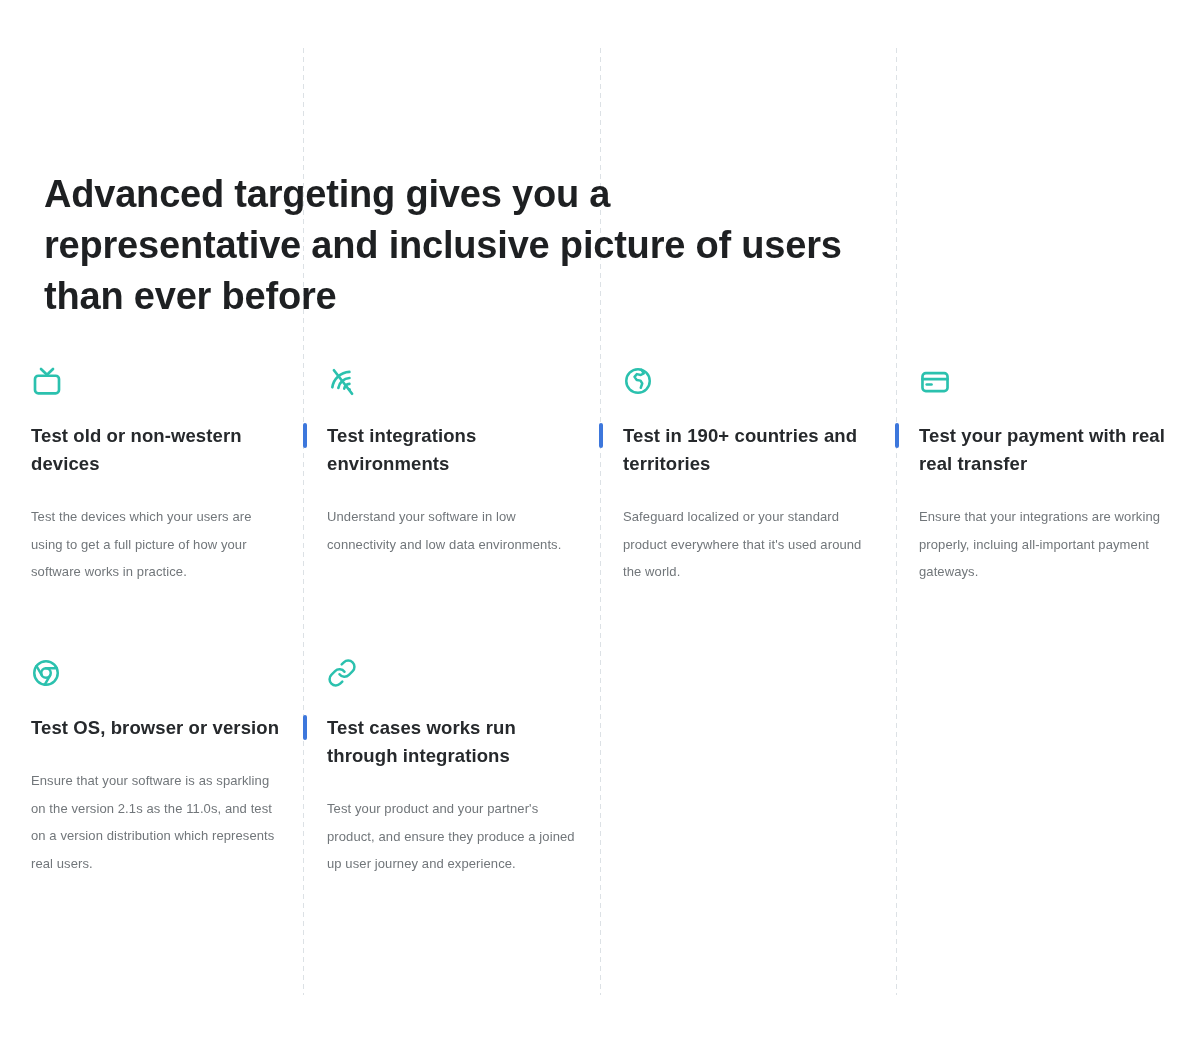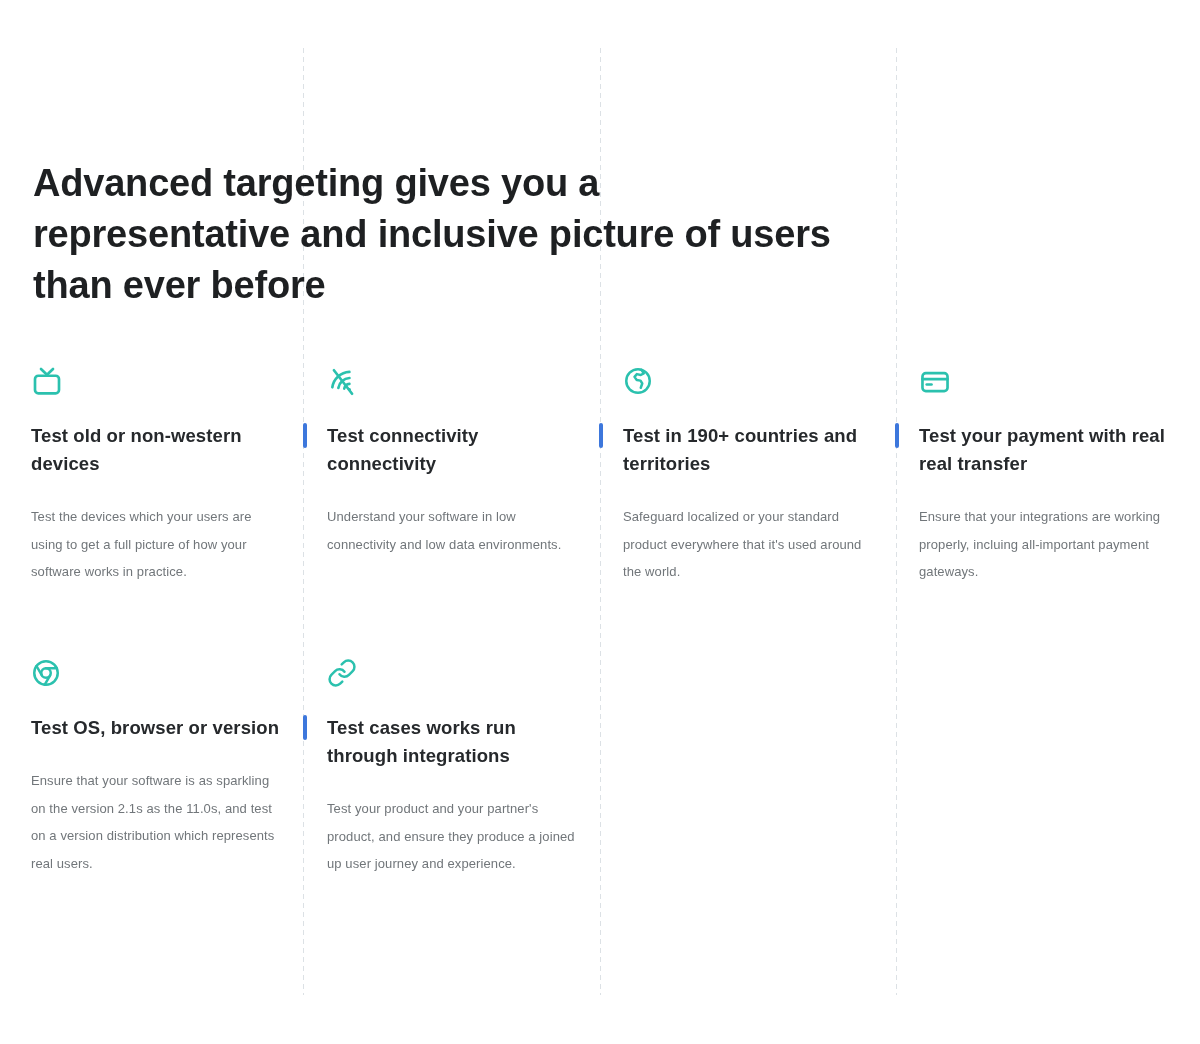--- a/index.html
+++ b/index.html
@@ -74,21 +74,21 @@
 </style>
 </head>
 <body>
 
 <div class="page">
 
   <div class="divider" style="left:303px"></div>
   <div class="divider" style="left:600px"></div>
   <div class="divider" style="left:896px"></div>
 
-  <h1 class="heading" style="margin:0">
+  <h1 class="heading" style="margin:11px">
     <div class="h-line">Advanced targeting gives you a</div>
     <div class="h-line">representative and inclusive picture of users</div>
     <div class="h-line">than ever before</div>
   </h1>
 
   <article class="card" style="left:31px; top:366px">
     <span class="icon">
       <svg width="32" height="32" viewBox="0 0 24 24" fill="none" stroke="#2bc1ae" stroke-width="2" stroke-linecap="round" stroke-linejoin="round">
         <polyline points="7.5,2.2 12,6.6 16.5,2.2"></polyline>
         <rect x="3" y="7.3" width="18" height="13.2" rx="2.5"></rect>
@@ -104,21 +104,21 @@
       <svg width="32" height="32" viewBox="0 0 24 24" fill="none" stroke="#2bc1ae" stroke-width="2" stroke-linecap="round" stroke-linejoin="round">
         <g transform="rotate(-42 12 12)">
           <path d="M3.4 9.6a13.5 13.5 0 0 1 17.2 0"></path>
           <path d="M6.4 13a9 9 0 0 1 11.2 0"></path>
           <path d="M9.4 16.3a4.5 4.5 0 0 1 5.2 0"></path>
           <path d="M12 19.4h.01"></path>
         </g>
         <line x1="5.2" y1="3.2" x2="18.8" y2="20.8"></line>
       </svg>
     </span>
-    <h3 class="card-title">Test connectivity connectivity</h3>
+    <h3 class="card-title">Test integrations environments</h3>
     <p class="card-desc">Understand your software in low connectivity and low data environments.</p>
   </article>
 
   <article class="card" style="left:623px; top:366px">
     <span class="accent-bar"></span>
     <span class="icon">
       <svg width="30" height="30" viewBox="0 0 24 24" fill="none" stroke="#2bc1ae" stroke-width="2" stroke-linecap="round" stroke-linejoin="round">
         <circle cx="12" cy="12" r="9.4"></circle>
         <path d="M14.8 3.1 16.6 5.9 14.2 7.2 11.1 6.5 9.2 8.7 11 11.2 14 11.7 15.4 14 14.2 17.4"></path>
       </svg>

